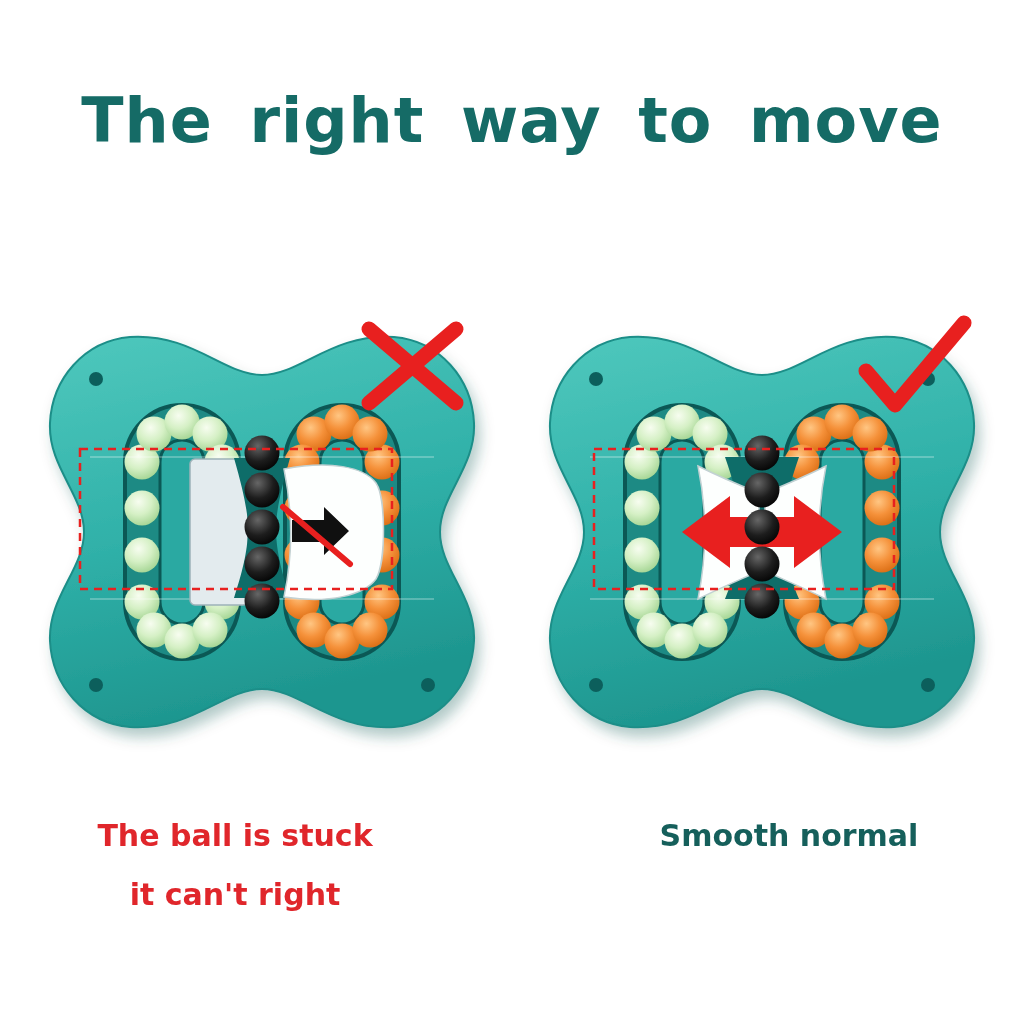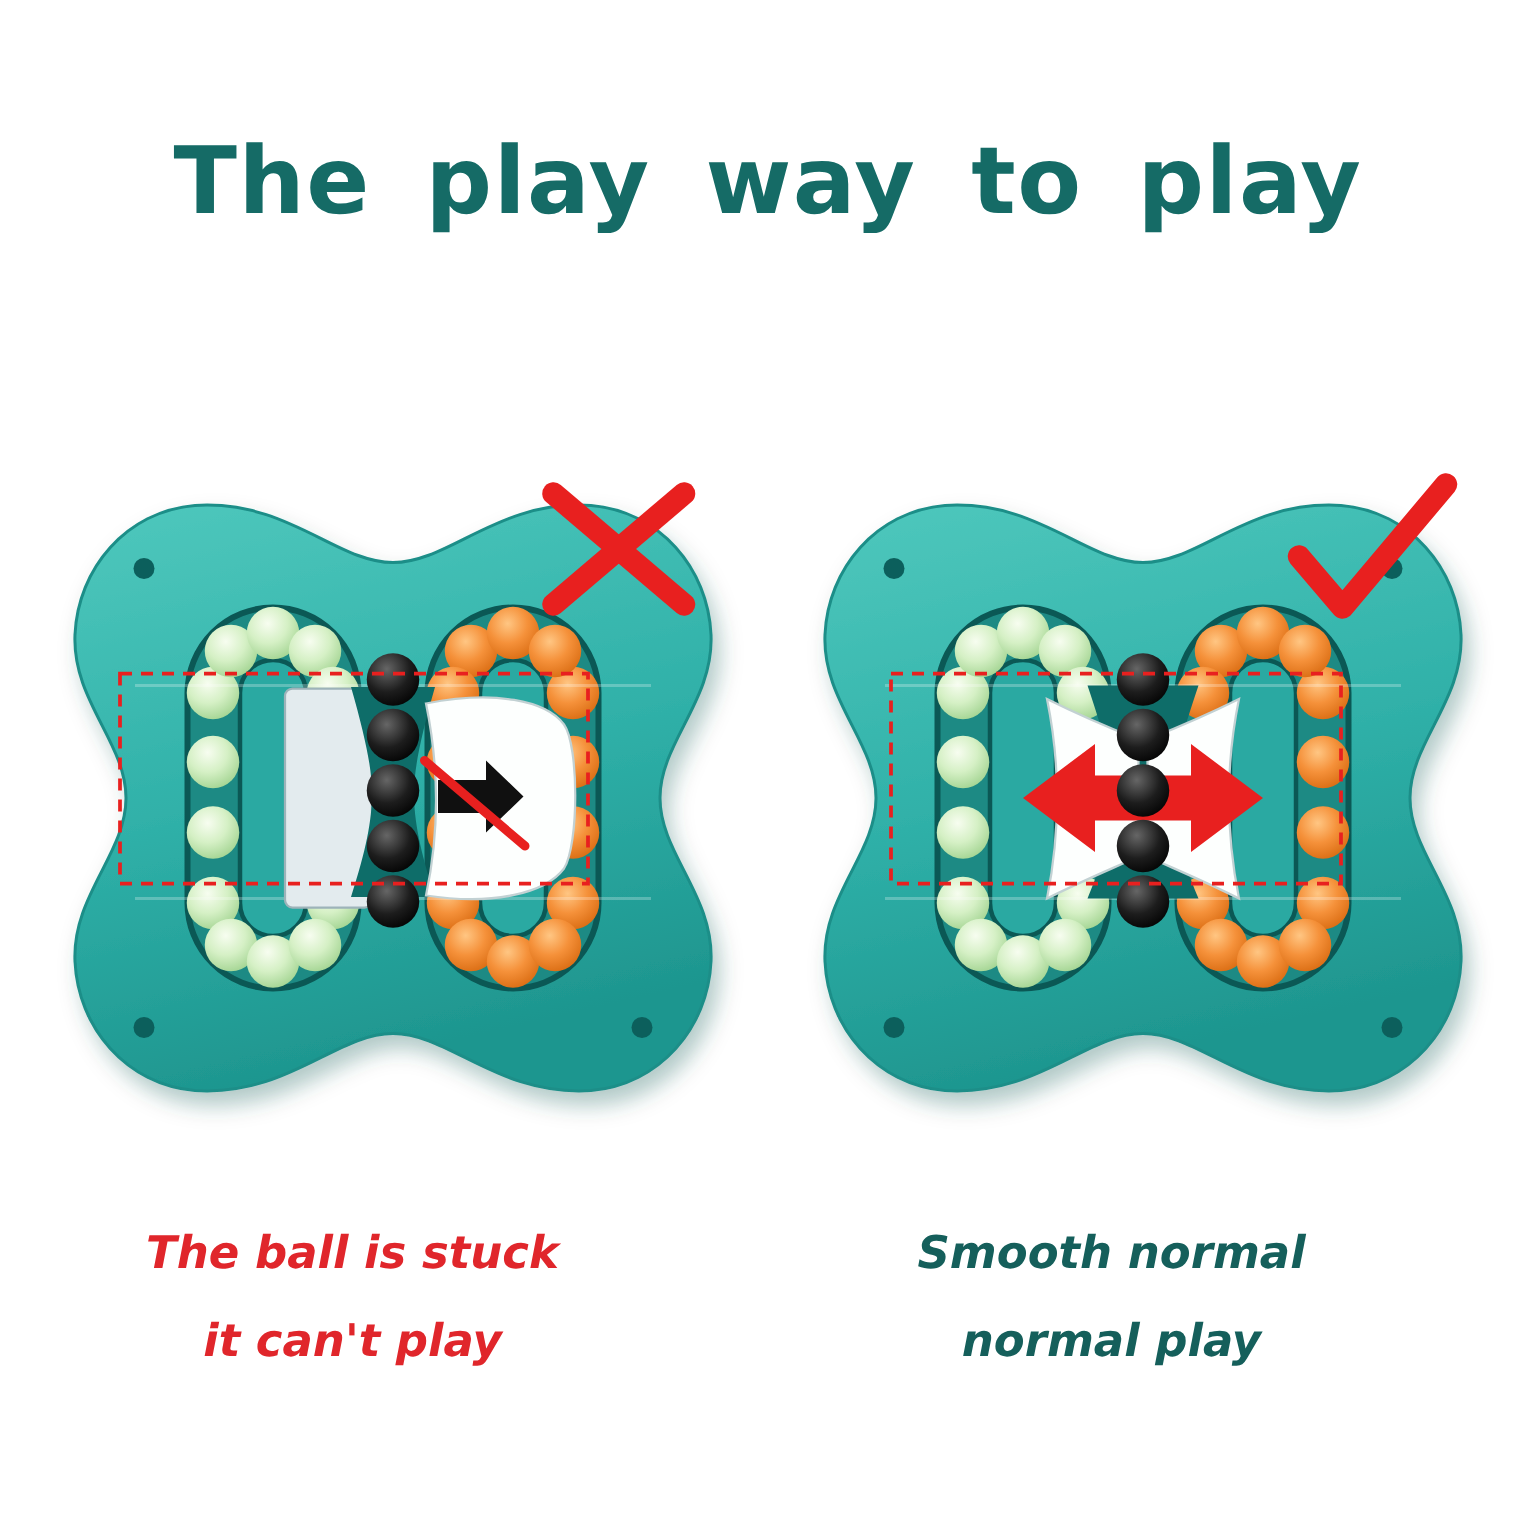--- a/index.html
+++ b/index.html
@@ -4,36 +4,36 @@
 <style>
   html,body{margin:0;padding:0;background:#ffffff;}
   body{width:1024px;height:1024px;overflow:hidden;font-family:"DejaVu Sans",sans-serif;}
   .page{width:1024px;height:1024px;box-sizing:border-box;padding-top:84px;background:#ffffff;}
   .title{
     margin:0;text-align:center;
     font-size:62px;font-weight:bold;letter-spacing:1px;word-spacing:14px;
     color:var(--title,#156b66);
   }
   .figures{display:flex;justify-content:center;margin-top:158px;}
-  .captions{display:flex;justify-content:flex-start;gap:36px;margin-top:52px;font-style:italic;}
+  .captions{display:flex;justify-content:space-between;gap:36px;margin-top:52px;}
   .caption{width:470px;text-align:center;font-weight:bold;font-size:30px;line-height:1.95;}
   .caption-red{color:var(--caption-red,#e0262b);}
   .caption-teal{color:var(--caption-teal,#155f5b);}
   
   .mark-stroke{stroke:var(--mark-red,#e8201f);}
   .fill-red{fill:var(--mark-red,#e8201f);}
   .fill-dark{fill:var(--toy-dark,#0e6d69);}
   .dash{fill:none;stroke:var(--mark-red,#e8201f);}
 </style>
 </head>
 <body>
 
 <div class="page">
 
-  <h1 class="title">The play way to play</h1>
+  <h1 class="title">The right way to move</h1>
 
   <div class="figures">
     <svg width="1010" height="440" viewBox="0 0 1010 440">
       <defs>
         <linearGradient id="gBody" x1="0" y1="0" x2="0.25" y2="1">
           <stop offset="0" stop-color="#4fc8bd"></stop>
           <stop offset="0.55" stop-color="#2fb0a8"></stop>
           <stop offset="1" stop-color="#1e968f"></stop>
         </linearGradient>
         <radialGradient id="gG" cx="0.4" cy="0.32" r="0.75">
@@ -151,21 +151,20 @@
         <use href="#blackCol"></use>
         <rect class="dash" x="62" y="132" width="300" height="140" stroke-width="2.5" stroke-dasharray="8 6"></rect>
         <path class="mark-stroke" d="M334 54 L363 88 L432 6" fill="none" stroke-width="15" stroke-linecap="round" stroke-linejoin="round"></path>
       </g>
     </svg>
   </div>
 
   <div class="captions">
     <div class="caption caption-red">
       <div>The ball is stuck</div>
-      <div>it can't play</div>
+      <div>it can't right</div>
     </div>
     <div class="caption caption-teal">
       <div>Smooth normal</div>
-      <div>normal play</div>
     </div>
   </div>
 
 </div>
 
 </body></html>

